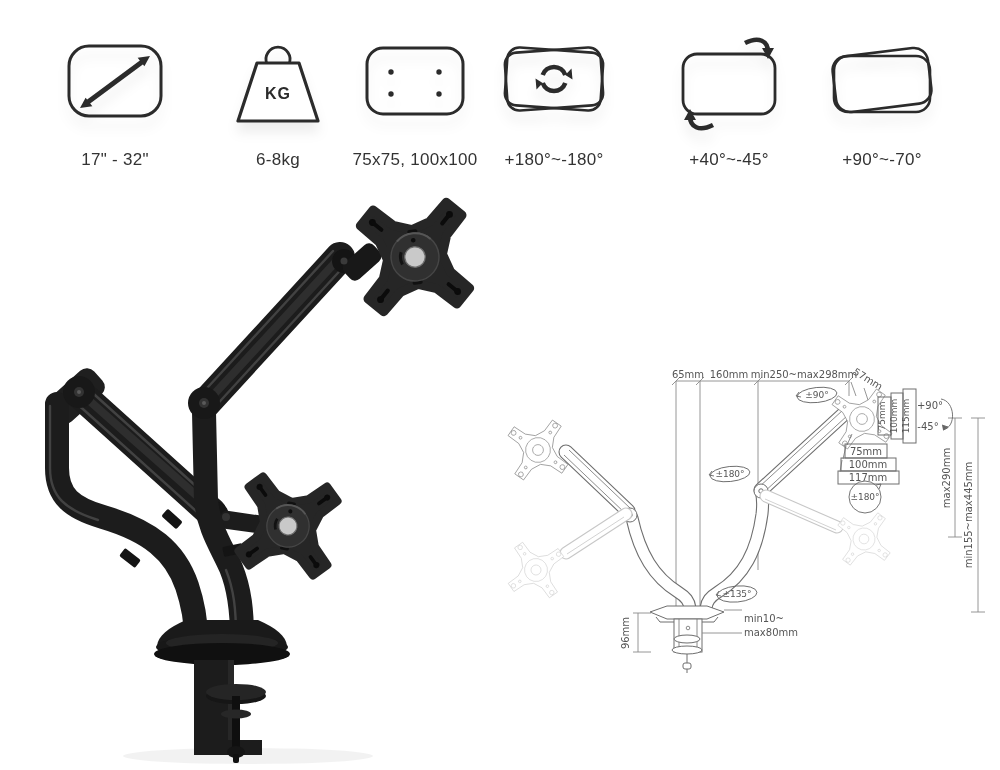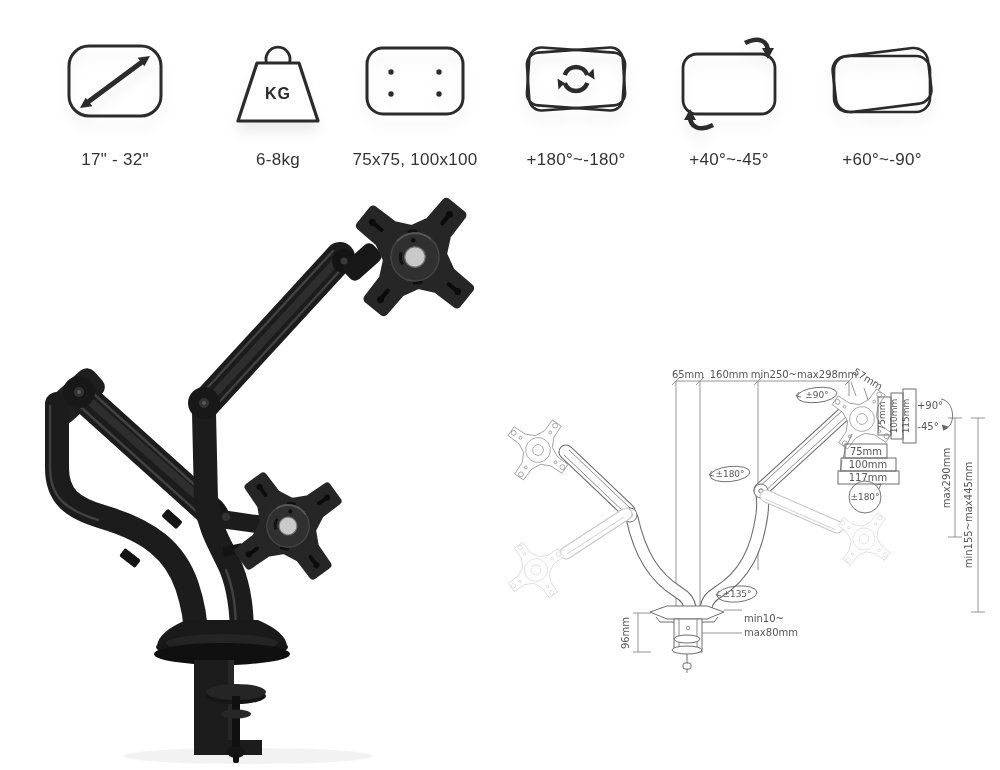--- a/index.html
+++ b/index.html
@@ -71,21 +71,21 @@
         <rect class="ic" x="12" y="16" width="96" height="66" rx="16"></rect>
         <circle class="icf" cx="36" cy="40" r="2.7"></circle>
           <circle class="icf" cx="84" cy="40" r="2.7"></circle>
         <circle class="icf" cx="36" cy="62" r="2.7"></circle>
           <circle class="icf" cx="84" cy="62" r="2.7"></circle>
       </svg>
     </div>
     <div class="spec-label">75x75, 100x100</div>
   </div>
 
-  <div class="spec-item" style="left:499px">
+  <div class="spec-item" style="left:477px">
     <div class="spec-icon">
       <svg width="120" height="100" viewBox="0 0 120 100">
         <rect class="ic" x="12" y="18" width="96" height="58" rx="12" transform="rotate(4 60 47)" style="stroke-width:2.6"></rect>
         <rect class="ic" x="12" y="18" width="96" height="58" rx="12" transform="rotate(-4 60 47)" style="stroke-width:2.6"></rect>
         <path class="ic" d="M 48.7,42.9 A 12 12 0 0 1 71.3,42.9" style="stroke-width:4.6"></path>
         <polygon class="icf" points="71.3,42.9 77.5,36.5 78.5,47.5"></polygon>
         <path class="ic" d="M 71.3,51.1 A 12 12 0 0 1 48.7,51.1" style="stroke-width:4.6"></path>
         <polygon class="icf" points="48.7,51.1 42.5,57.5 41.5,46.5"></polygon>
       </svg>
     </div>
@@ -105,21 +105,21 @@
     <div class="spec-label">+40°~-45°</div>
   </div>
 
   <div class="spec-item" style="left:805px">
     <div class="spec-icon">
       <svg width="120" height="100" viewBox="0 0 120 100">
         <rect class="ic" x="12" y="20" width="96" height="56" rx="14" transform="rotate(-7 60 48)" style="stroke-width:2.6"></rect>
         <rect class="ic" x="12" y="24" width="96" height="56" rx="14" style="stroke-width:2.6"></rect>
       </svg>
     </div>
-    <div class="spec-label">+60°~-90°</div>
+    <div class="spec-label">+90°~-70°</div>
   </div>
 
   <svg style="position:absolute;left:20px;top:190px" width="470" height="580" viewBox="20 190 470 580" xmlns="http://www.w3.org/2000/svg" xmlns:xlink="http://www.w3.org/1999/xlink">
     <defs>
       <g id="pp">
         <polygon points="-50,-36 -36,-50 -18,-33 0,-27 18,-33 36,-50 50,-36 33,-18 27,0 33,18 50,36 36,50 18,33 0,27 -18,33 -36,50 -50,36 -33,18 -27,0 -33,-18" fill="#262626" stroke="#262626" stroke-width="9" stroke-linejoin="round"></polygon>
         <circle cx="-38" cy="-38" r="3.4" fill="#0b0b0b"></circle>
           <line x1="-38" y1="-38" x2="-30" y2="-30" stroke="#0b0b0b" stroke-width="4" stroke-linecap="round"></line>
         <circle cx="38" cy="-38" r="3.4" fill="#0b0b0b"></circle>
           <line x1="38" y1="-38" x2="30" y2="-30" stroke="#0b0b0b" stroke-width="4" stroke-linecap="round"></line>

